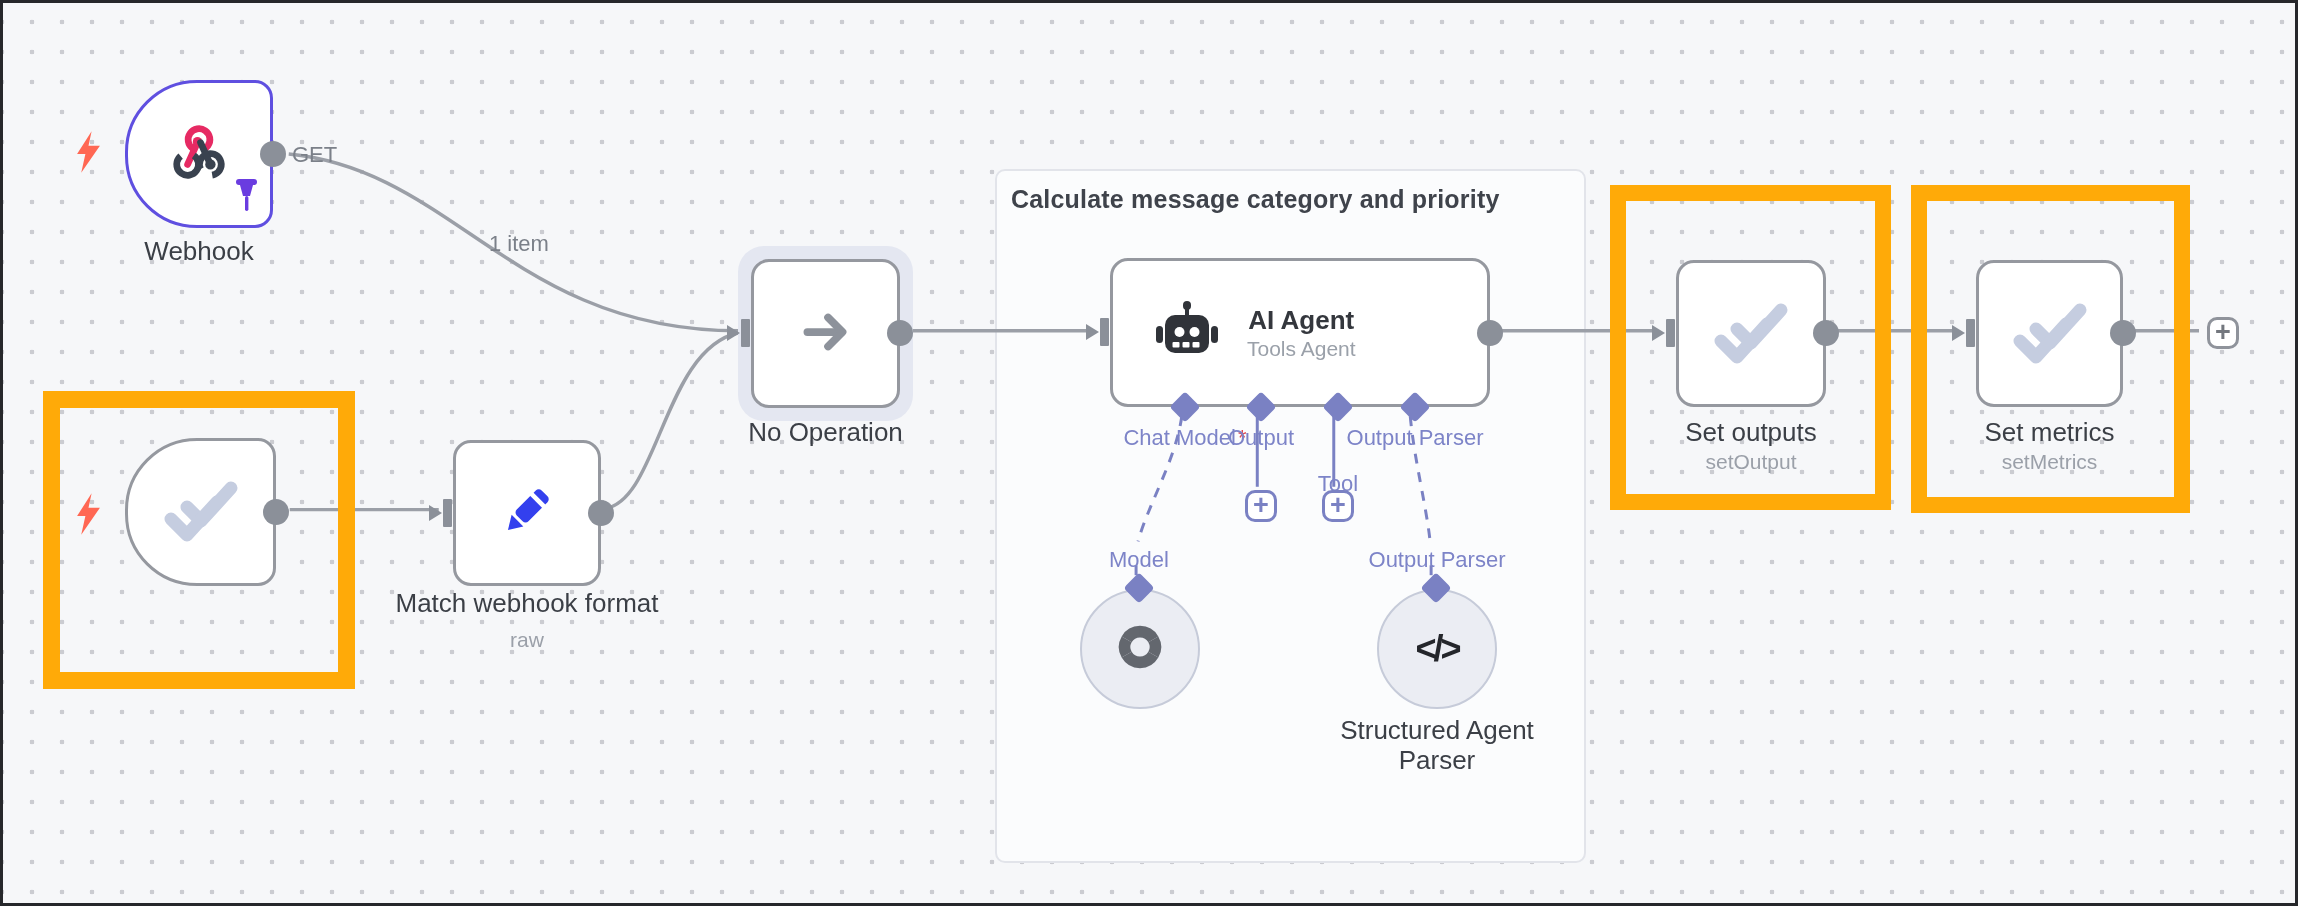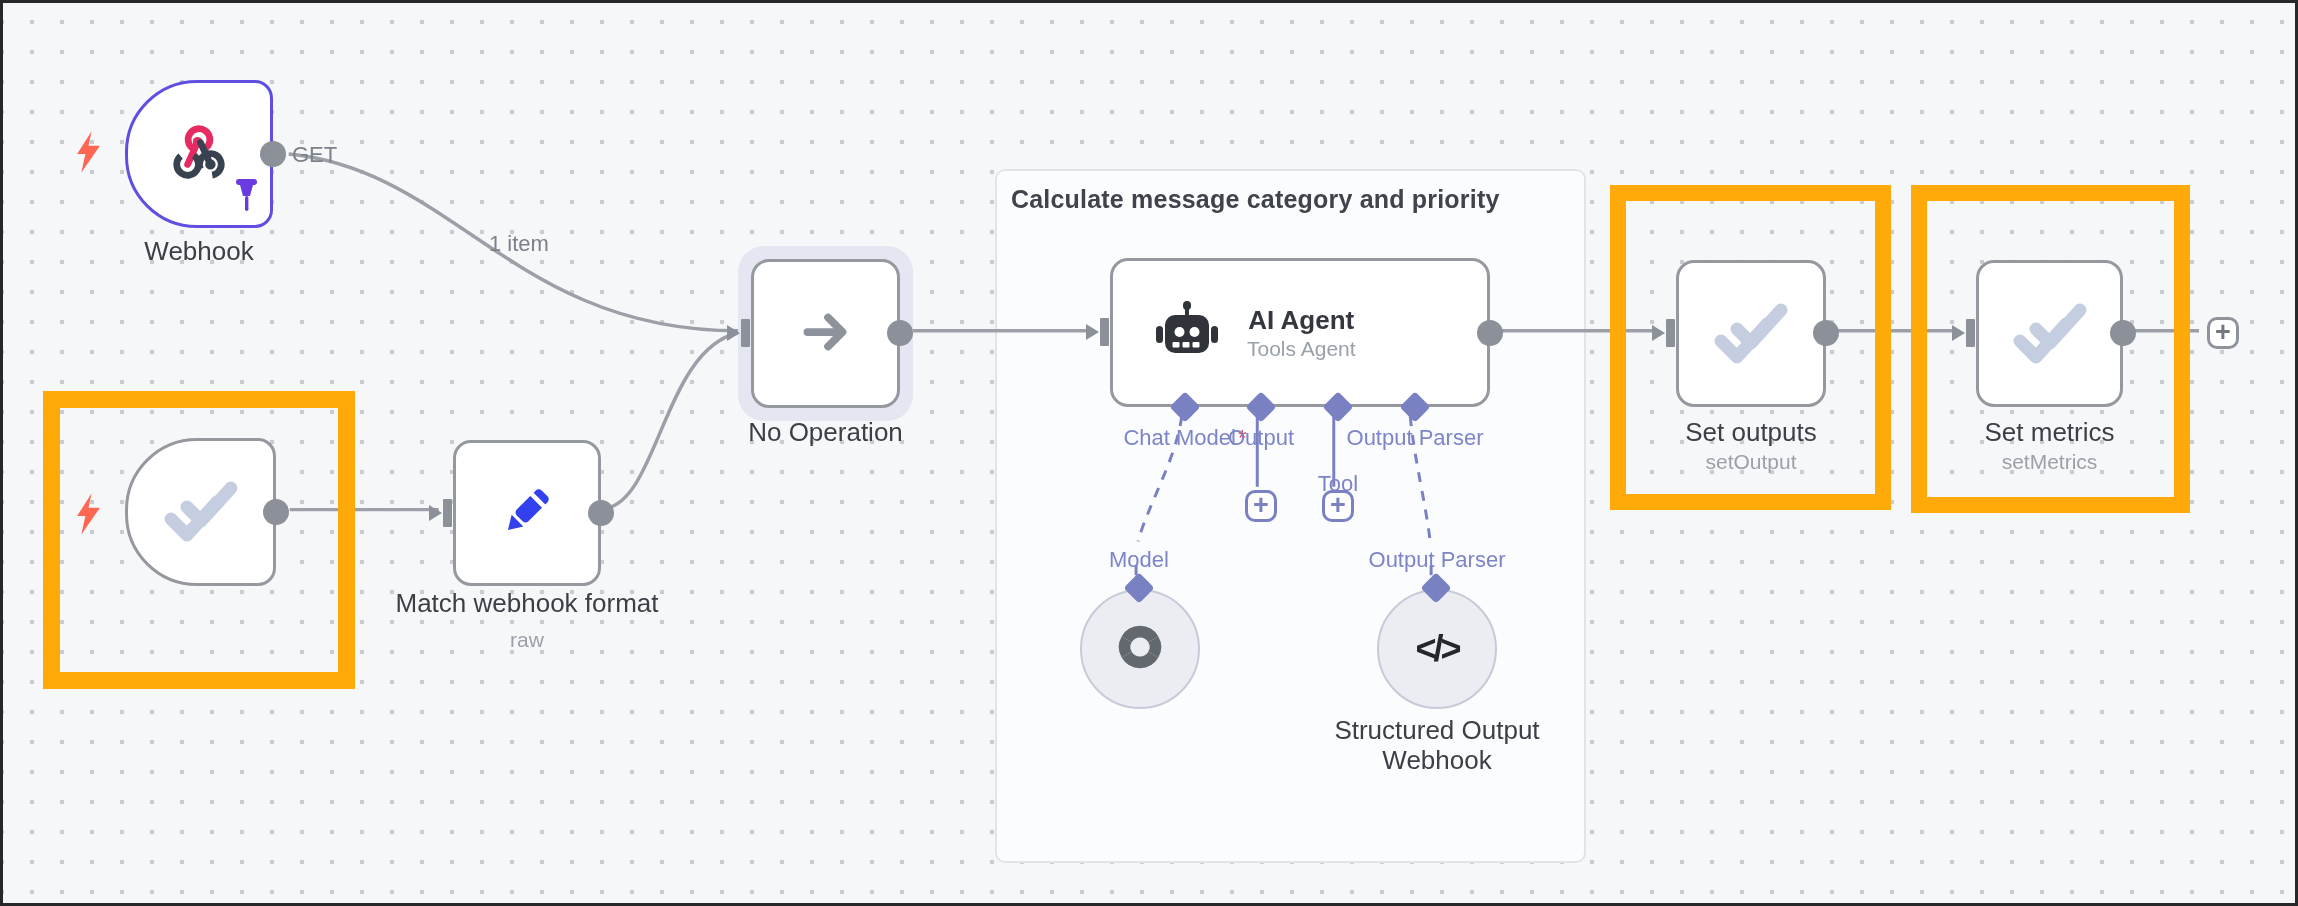--- a/index.html
+++ b/index.html
@@ -247,21 +247,21 @@
           <path d="M 19.05,-11 A 22 22 0 0 1 19.05,11 L 8.66,5 A 10 10 0 0 0 8.66,-5 Z" transform="rotate(240)"></path>
           <path d="M 19.05,-11 A 22 22 0 0 1 19.05,11 L 8.66,5 A 10 10 0 0 0 8.66,-5 Z" transform="rotate(300)"></path>
         </g>
       </svg>
     </span>
   </div>
 
   <div class="subnode" style="left:1374px;top:586px;">
     <span class="code-glyph">&lt;/&gt;</span>
   </div>
-  <div class="node-label" style="left:1434px;top:712px;width:240px;transform:translateX(-50%);z-index:3;position:absolute;">Structured Output Webhook</div>
+  <div class="node-label" style="left:1434px;top:712px;width:240px;transform:translateX(-50%);z-index:3;position:absolute;">Structured Agent Parser</div>
 
   <div class="node" style="left:1973px;top:257px;width:147px;height:147px;">
     <div class="box">
       <span>
         <svg width="76" height="70" viewBox="0 0 76 70" fill="none" stroke="#c5cde0" stroke-width="13" stroke-linecap="round" stroke-linejoin="round">
           <path d="M24,32 L38,46 L68,13"></path>
           <path d="M8,44 L24,60 L54,27"></path>
         </svg>
       </span>
     </div>

